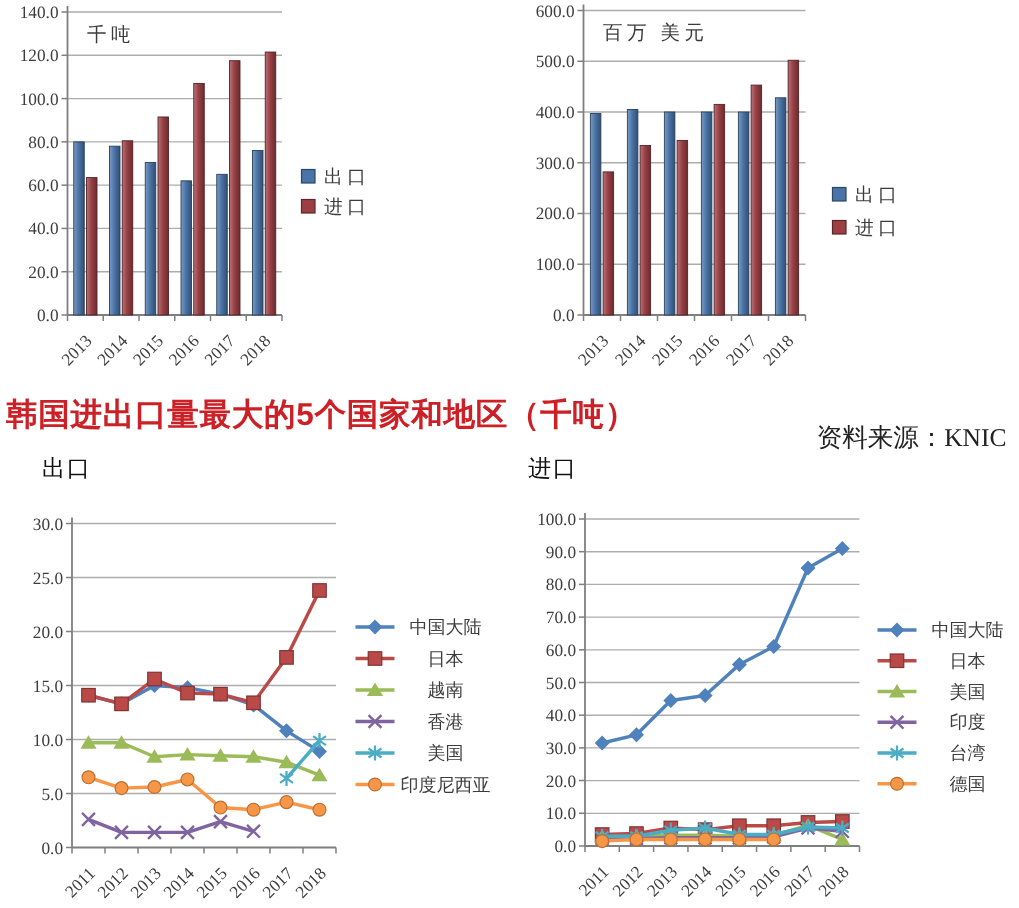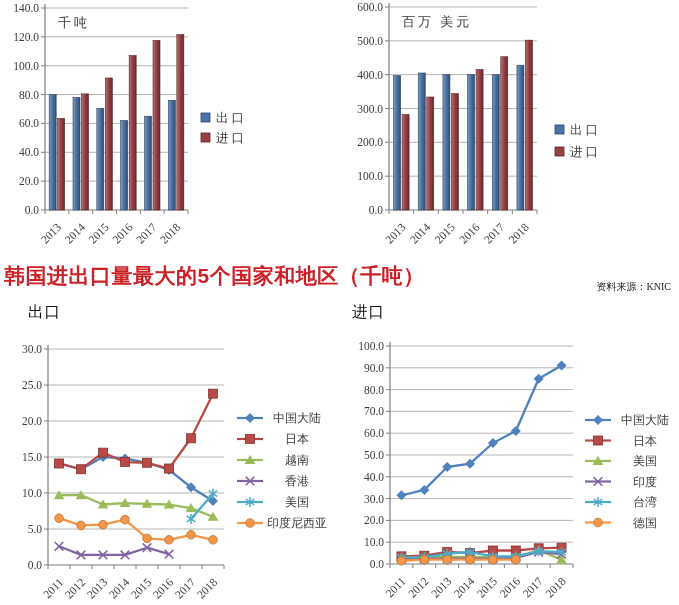--- a/index.html
+++ b/index.html
@@ -1,21 +1,21 @@
 <!DOCTYPE html>
 <html><head>
 <meta charset="utf-8">
 <style>
   html,body{margin:0;padding:0;background:#ffffff;}
   body{width:679px;height:605px;position:relative;overflow:hidden;
        font-family:"Liberation Serif","DejaVu Serif",serif;color:#333;}
   .chart-box{position:absolute;}
   .sec-title{position:absolute;left:4px;top:262px;font-family:"Liberation Sans","DejaVu Sans",sans-serif;
              font-weight:bold;font-size:21px;color:#cc2026;letter-spacing:0.5px;white-space:nowrap;}
-  .source{position:absolute;right:8px;top:280px;font-size:10px;color:#222;}
+  .source{position:absolute;right:8px;top:280px;font-size:17px;color:#222;}
   .sub-label{position:absolute;font-size:15.5px;color:#111;letter-spacing:1px;}
   #export-label{left:28px;top:302px;}
   #import-label{left:352px;top:302px;}
   svg text{fill:#3c3c3c;}
 </style>
 </head>
 <body>
 
 <div class="chart-box" id="c1" style="left: 0px; top: 0px; width: 340px; height: 258px;"><svg width="340" height="258">
       <g>

